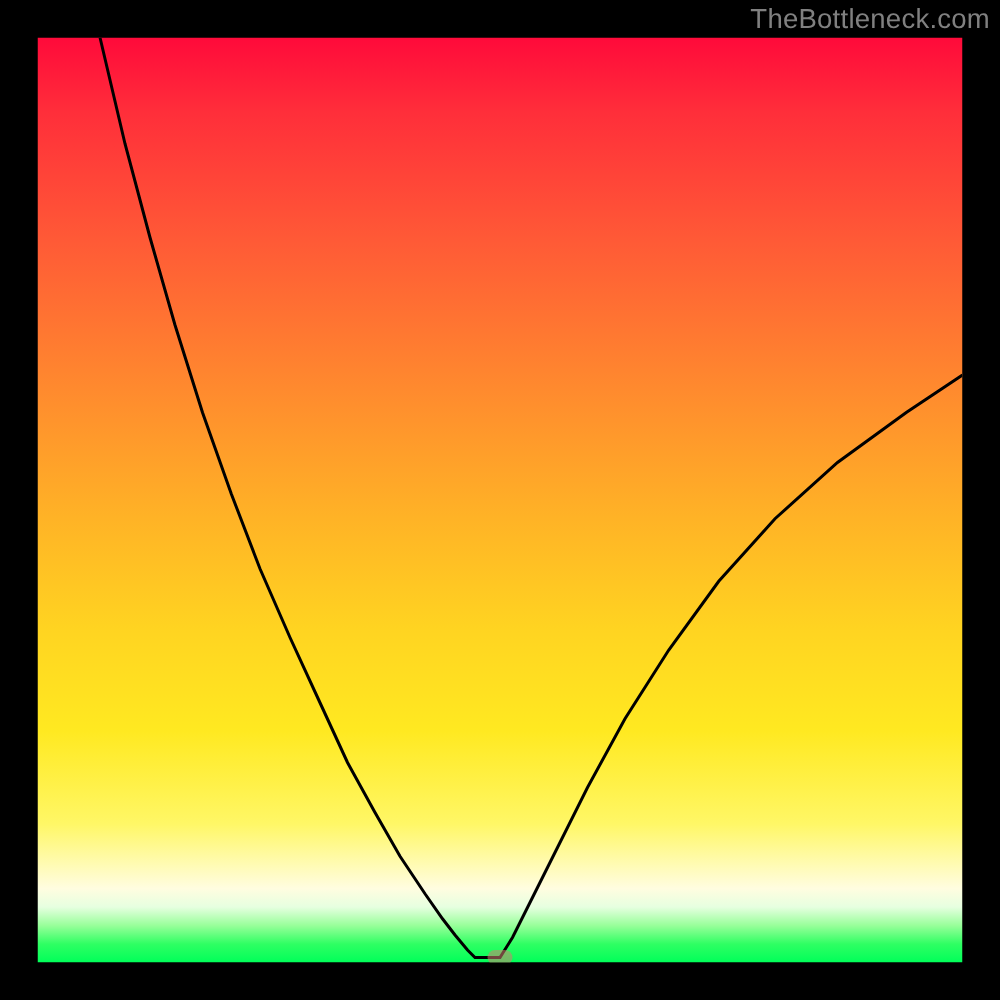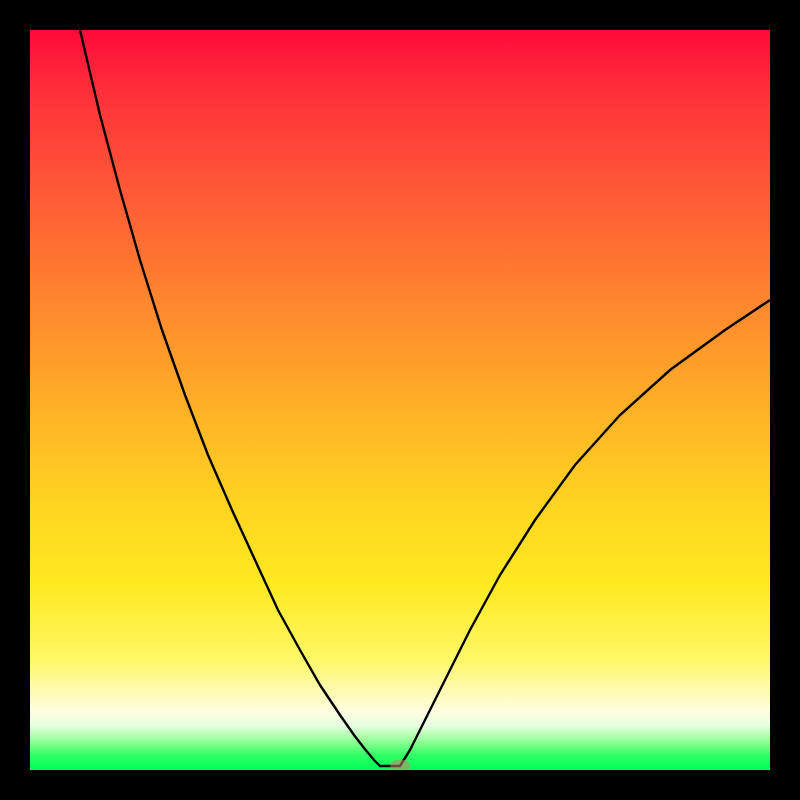--- a/index.html
+++ b/index.html
@@ -66,20 +66,21 @@
     border-radius: 6px;
     background: #d08070;
     opacity: 0.55;
     transform: translate(-50%, -50%);
   }
 </style>
 </head>
 <body>
 
 <div class="frame">
+  <div class="watermark">TheBottleneck.com</div>
 
   <div class="plot">
     <div class="gradient"></div>
 
     <svg class="curve" viewBox="0 0 740 740" preserveAspectRatio="none">
       <path id="curve-path" d="M50.0 0.0 L70.0 85.0 L90.0 160.0 L110.0 230.0 L132.0 300.0 L155.0 365.0 L178.0 425.0 L202.0 480.0 L225.0 530.0 L248.0 580.0 L270.0 620.0 L290.0 655.0 L310.0 685.0 L324.0 705.0 L334.0 718.0 L344.0 730.0 L350.0 736.0 L350.0 736.0 L370.0 736.0 L370.0 736.0 L380.0 720.0 L395.0 690.0 L415.0 650.0 L440.0 600.0 L470.0 545.0 L505.0 490.0 L545.0 435.0 L590.0 385.0 L640.0 340.0 L695.0 300.0 L740.0 270.0" fill="none" stroke="#000000" stroke-width="2.4"></path>
     </svg>
 
     <div class="marker" id="marker" style="left: 370px; top: 736px; background: rgb(208, 128, 112);"></div>
   </div>

